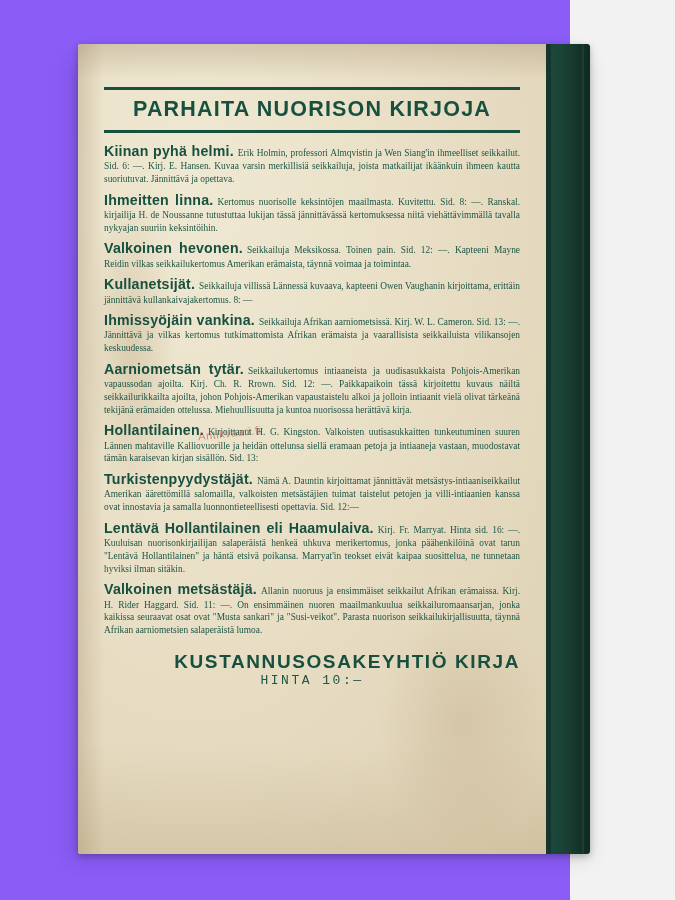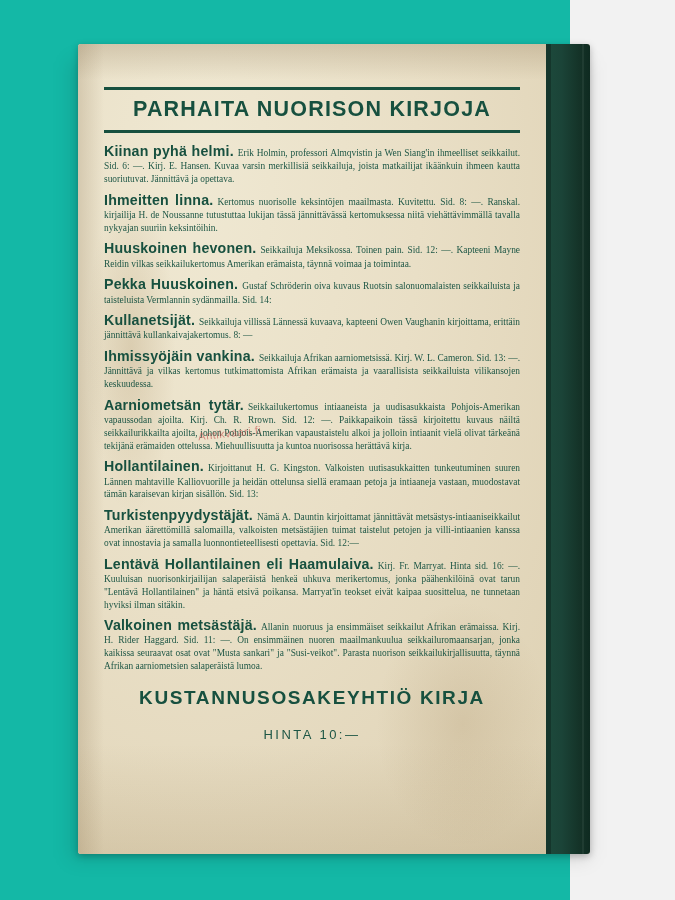--- a/index.html
+++ b/index.html
@@ -10,21 +10,21 @@
   body {
     width: 675px;
     height: 900px;
     overflow: hidden;
     font-family: "Liberation Serif", serif;
   }
   .scene {
     position: relative;
     width: 570px;
     height: 900px;
-    background: #14b8a6;
+    background: #8b5cf6;
   }
   
   .shadow {
     position: absolute;
     left: 70px;
     top: 60px;
     width: 520px;
     height: 800px;
     background: rgba(0,0,0,0.10);
     filter: blur(9px);
@@ -152,24 +152,24 @@
   .footer {
     margin-top: 14px;
     text-align: center;
   }
   .publisher {
     font-family: "Liberation Sans", sans-serif;
     font-weight: bold;
     font-size: 19px;
     letter-spacing: 1.6px;
     color: #17503f;
+    text-align: right;
   }
   .price {
-    margin-top: 18px;
-    font-family: Liberation Sans, sans-serif;
+    font-family: Liberation Mono, monospace;
     font-size: 13px;
     letter-spacing: 2.5px;
     color: #1d5645;
     text-align: center;
   }
   .watermark {
     position: absolute;
     left: 120px;
     top: 383px;
     font-family: "Liberation Sans", sans-serif;
@@ -205,26 +205,23 @@
 
           <div class="entry">
             <span class="bt">Kiinan pyhä helmi.</span><span class="desc">Erik Holmin, professori Almqvistin ja Wen Siang'in ihmeelliset seikkailut. Sid. 6: —. Kirj. E. Hansen. Kuvaa varsin merkillisiä seikkailuja, joista matkailijat ikäänkuin ihmeen kautta suoriutuvat. Jännittävä ja opettava.</span>
           </div>
 
           <div class="entry">
             <span class="bt">Ihmeitten linna.</span><span class="desc">Kertomus nuorisolle keksintöjen maailmasta. Kuvitettu. Sid. 8: —. Ranskal. kirjailija H. de Noussanne tutustuttaa lukijan tässä jännittävässä kertomuksessa niitä viehättävimmällä tavalla nykyajan suuriin keksintöihin.</span>
           </div>
 
           <div class="entry">
-            <span class="bt">Huuskoinen hevonen.</span><span class="desc">Seikkailuja Meksikossa. Toinen pain. Sid. 12: —. Kapteeni Mayne Reidin vilkas seikkailukertomus Amerikan erämaista, täynnä voimaa ja toimintaa.</span>
-          </div>
-
-          <div class="entry">
-            <span class="bt">Pekka Huuskoinen.</span><span class="desc">Gustaf Schröderin oiva kuvaus Ruotsin salonuomalaisten seikkailuista ja taisteluista Vermlannin sydänmailla. Sid. 14:</span>
-          </div>
+            <span class="bt">Valkoinen hevonen.</span><span class="desc">Seikkailuja Meksikossa. Toinen pain. Sid. 12: —. Kapteeni Mayne Reidin vilkas seikkailukertomus Amerikan erämaista, täynnä voimaa ja toimintaa.</span>
+          </div>
+
 
           <div class="entry">
             <span class="bt">Kullanetsijät.</span><span class="desc">Seikkailuja villissä Lännessä kuvaava, kapteeni Owen Vaughanin kirjoittama, erittäin jännittävä kullankaivajakertomus. 8: —</span>
           </div>
 
           <div class="entry">
             <span class="bt">Ihmissyöjäin vankina.</span><span class="desc">Seikkailuja Afrikan aarniometsissä. Kirj. W. L. Cameron. Sid. 13: —. Jännittävä ja vilkas kertomus tutkimattomista Afrikan erämaista ja vaarallisista seikkailuista vilikansojen keskuudessa.</span>
           </div>
 
           <div class="entry">

